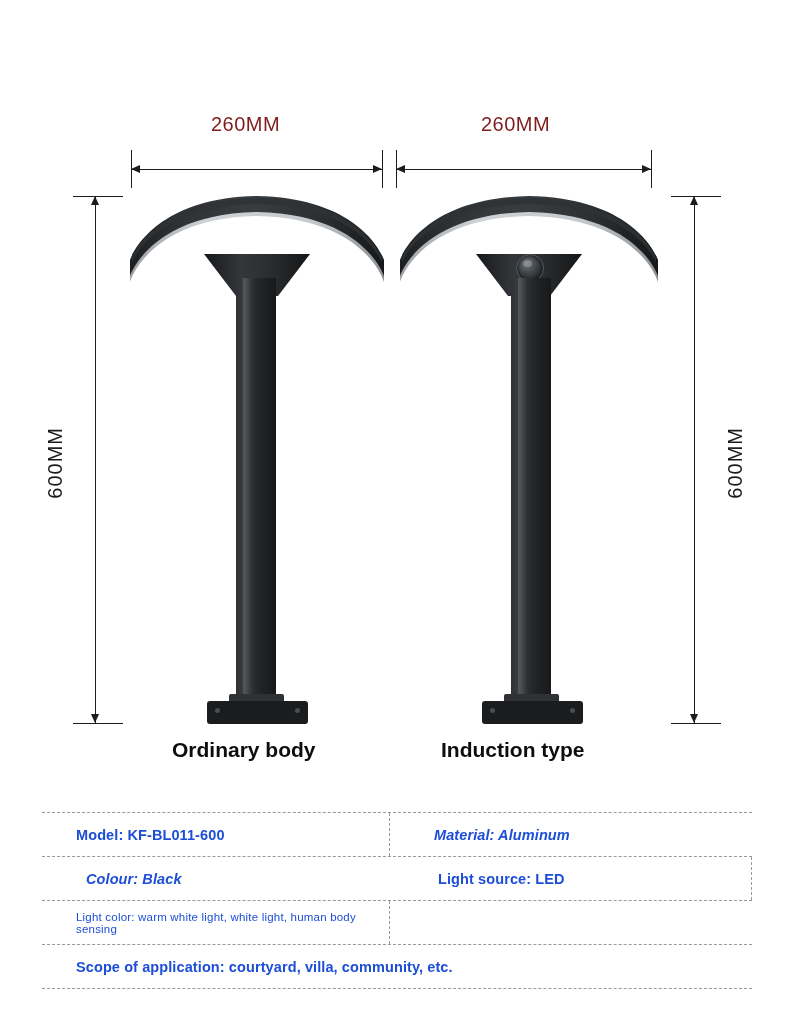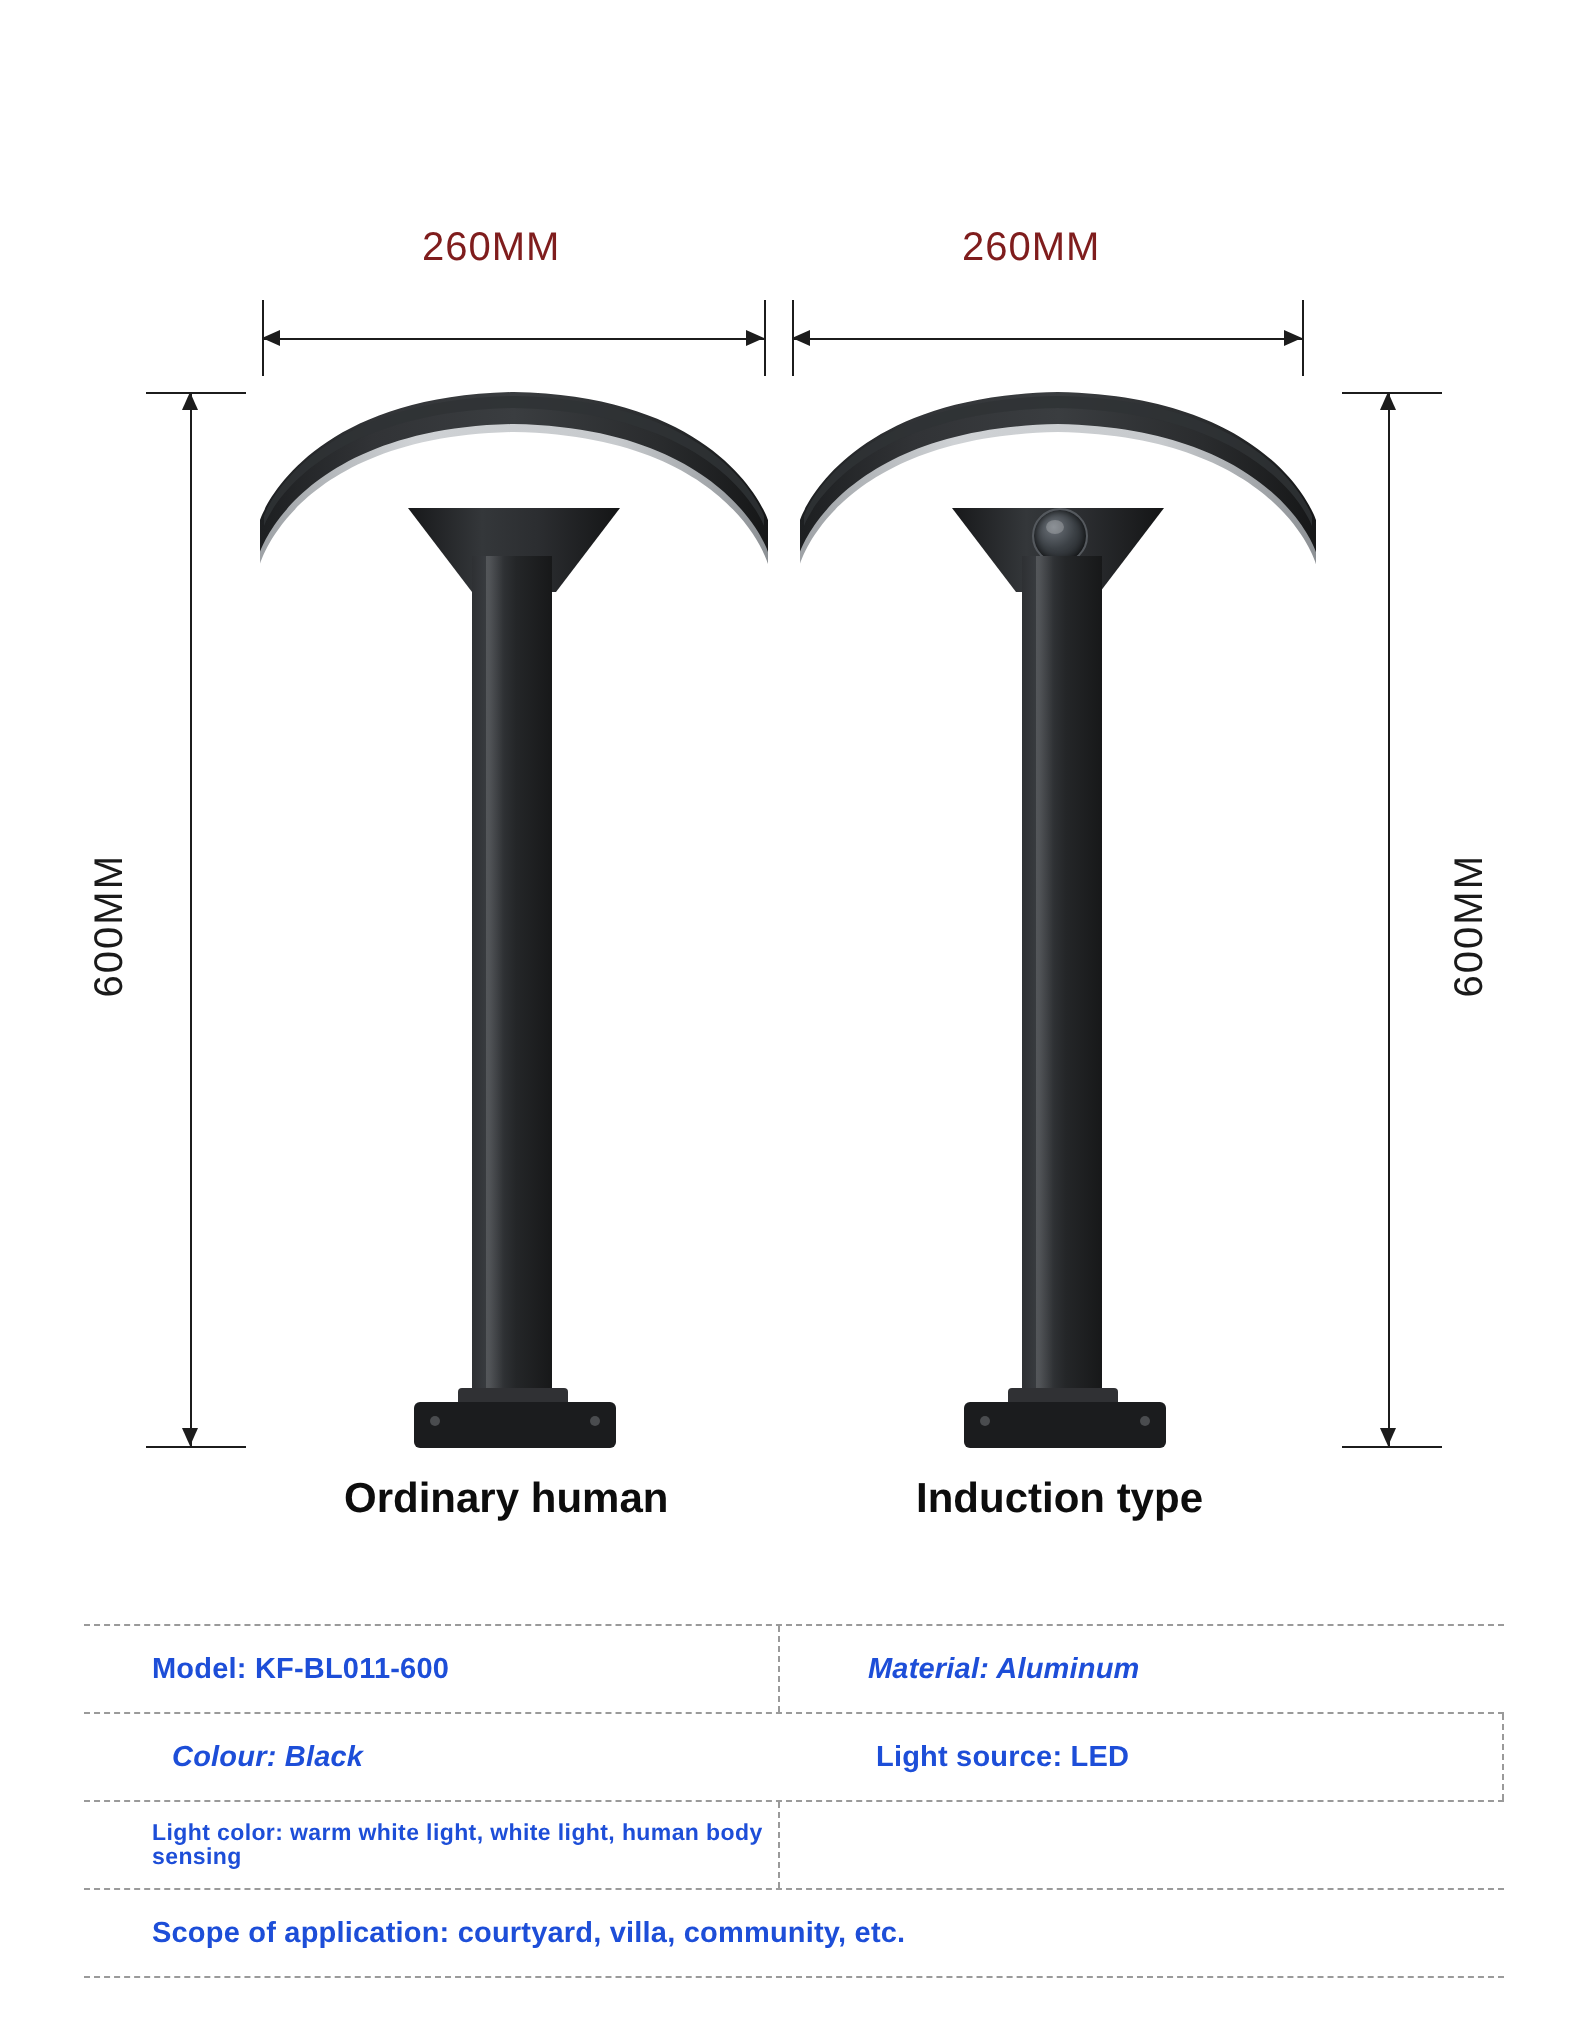--- a/index.html
+++ b/index.html
@@ -80,21 +80,21 @@
 
   
   .caption {
     position: absolute;
     font-size: 21px;
     font-weight: bold;
     color: #0d0d0d;
     white-space: nowrap;
   }
   .caption.left  { left: 172px; top: 738px; }
-  .caption.right { left: 458px; top: 738px; }
+  .caption.right { left: 441px; top: 738px; }
 
   
   .spec-table {
     position: absolute;
     left: 42px;
     top: 812px;
     width: 710px;
     border-top: 1px dashed #9a9a9a;
   }
   .spec-row {
@@ -119,21 +119,21 @@
   .spec-cell.c2 {
     width: 362px;
     padding-left: 44px;
     font-style: italic;
   }
   .spec-cell.full {
     width: 710px;
   }
   .spec-cell.small {
     font-size: 11.5px;
-    font-weight: bold;
+    font-weight: normal;
     letter-spacing: .2px;
   }
 
   
   .lamp { position: absolute; }
 
   .pole {
     position: absolute;
     background: linear-gradient(to right, #2e3033 0%, #3b3e42 22%, #242628 55%, #171819 100%);
   }
@@ -261,21 +261,21 @@
     </div>
 
     <div class="pole" style="left:236px; top:278px; width:40px; height:424px;"></div>
     <div class="pole-hi" style="left:243px; top:278px; width:9px; height:424px;"></div>
 
     <div class="base-top" style="left:229px; top:694px; width:55px; height:9px; border-radius:2px;"></div>
     <div class="base" style="left:207px; top:701px; width:101px; height:23px; border-radius:3px;"></div>
     <div class="dot" style="left:215px; top:708px;"></div>
     <div class="dot" style="left:295px; top:708px;"></div>
 
-    <div class="caption left">Ordinary human</div>
+    <div class="caption left">Ordinary body</div>
   </div>
 
   <div class="lamp" style="left:0; top:0;">
 
     <div class="hood-wrap" style="left:398px; top:196px; width:262px; height:100px;">
       <svg class="hood" viewBox="0 0 262 100" preserveAspectRatio="none">
         <defs>
           <linearGradient id="hoodGrad2" x1="0" y1="0" x2="1" y2="0">
             <stop offset="0%" stop-color="#1d1f21"></stop>
             <stop offset="22%" stop-color="#313336"></stop>

